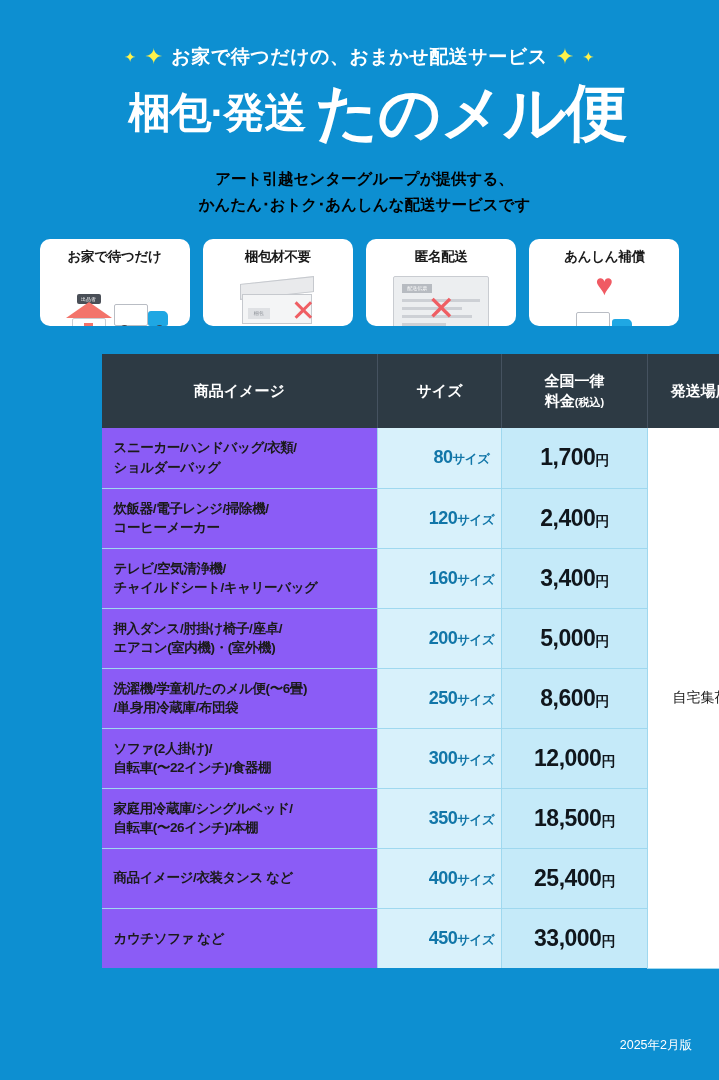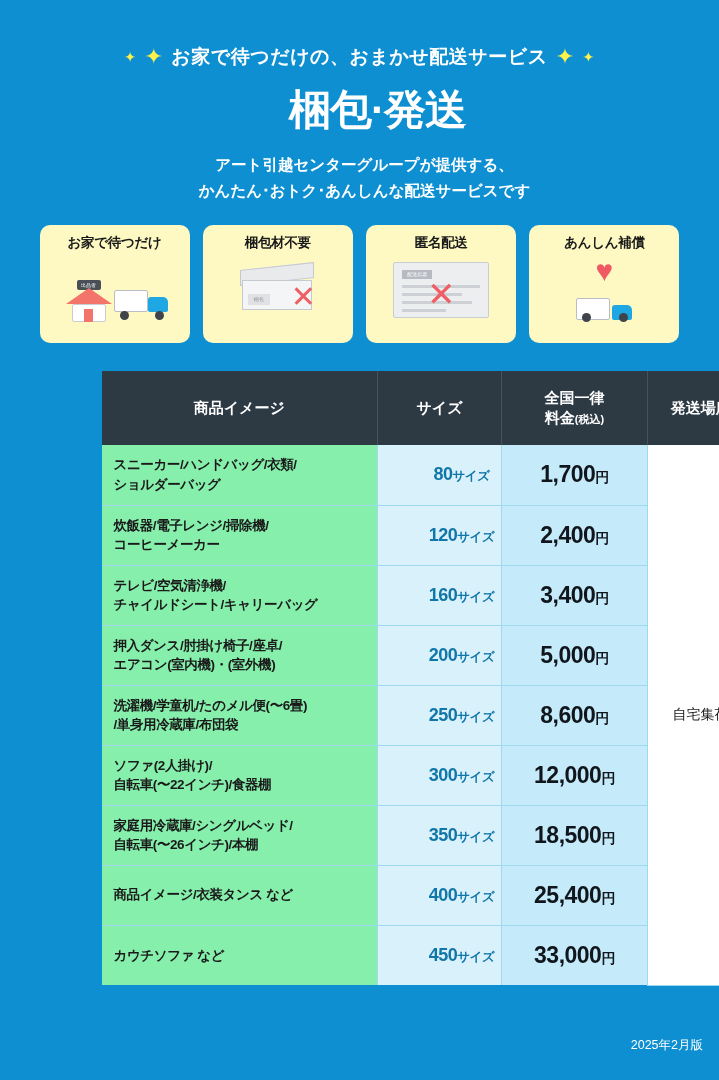--- a/index.html
+++ b/index.html
@@ -53,38 +53,38 @@
     font-weight: bold;
     letter-spacing: -1px;
   }
   .hero-title .big-part {
     font-size: 62px;
     font-weight: bold;
     letter-spacing: -1px;
     line-height: 1;
   }
   .hero-sub {
-    margin-top: 14px;
+    margin-top: 22px;
     font-size: 15.5px;
     line-height: 1.65;
     font-weight: bold;
-    color: #ffffff;
+    color: #000000;
     padding-left: 10px;
   }
   
   .features {
     margin: 22px auto 0;
     width: 640px;
     display: flex;
     justify-content: space-between;
   }
   .feature-card {
     width: 150px;
-    height: 118px;
-    background: #fef9c3;
+    height: 87px;
+    background: #ffffff;
     border-radius: 10px;
     padding-top: 9px;
     text-align: center;
     position: relative;
     overflow: hidden;
   }
   .feature-title {
     font-size: 13.5px;
     font-weight: bold;
     color: #1a1a1a;
@@ -280,21 +280,21 @@
   col.c-item { width: 276px; }
   col.c-size { width: 124px; }
   col.c-fee  { width: 146px; }
   col.c-loc  { width: 106px; }
   table.price td {
     border-right: 1px solid #9fd8ef;
     border-bottom: 1px solid #9fd8ef;
     vertical-align: middle;
   }
   td.item {
-    background: #86efac;
+    background: #8b5cf6;
     padding: 9px 12px;
     font-size: 13.5px;
     color: #1a1a1a;
     font-weight: bold;
     line-height: 1.45;
     letter-spacing: -0.4px;
     height: 60px;
   }
   td.size {
     background: #d8f1fb;
@@ -319,41 +319,42 @@
     background: #ffffff;
     text-align: center;
     font-size: 14px;
     color: #1a1a1a;
     border-right: none;
     border-bottom: none;
   }
   table.price tr:last-child td { border-bottom: none; }
   .footnote {
     position: absolute;
-    right: 16px;
+    right: 27px;
     bottom: 26px;
     font-size: 12.5px;
     color: #ffffff;
   }
 </style>
 </head>
 <body>
 
 <div class="page">
 
   <div class="hero">
     <div class="hero-kicker">
       <span class="sparkle small">✦</span>
       <span class="sparkle">✦</span>
       <span>お家で待つだけの、おまかせ配送サービス</span>
       <span class="sparkle">✦</span>
       <span class="sparkle small">✦</span>
     </div>
     <div class="hero-title">
       <span class="small-part">梱包·発送</span>
+      <span class="big-part">たのメル便</span>
     </div>
     <div class="hero-sub">
       <div>アート引越センターグループが提供する、</div>
       <div>かんたん･おトク･あんしんな配送サービスです</div>
     </div>
   </div>
 
   <div class="features">
 
     <div class="feature-card">

